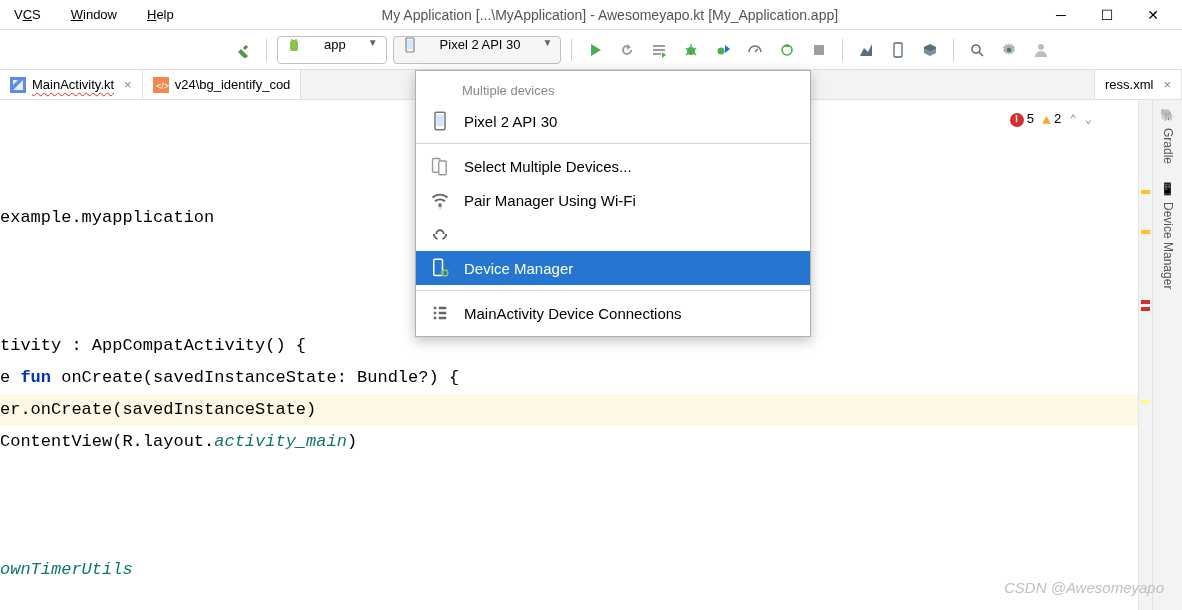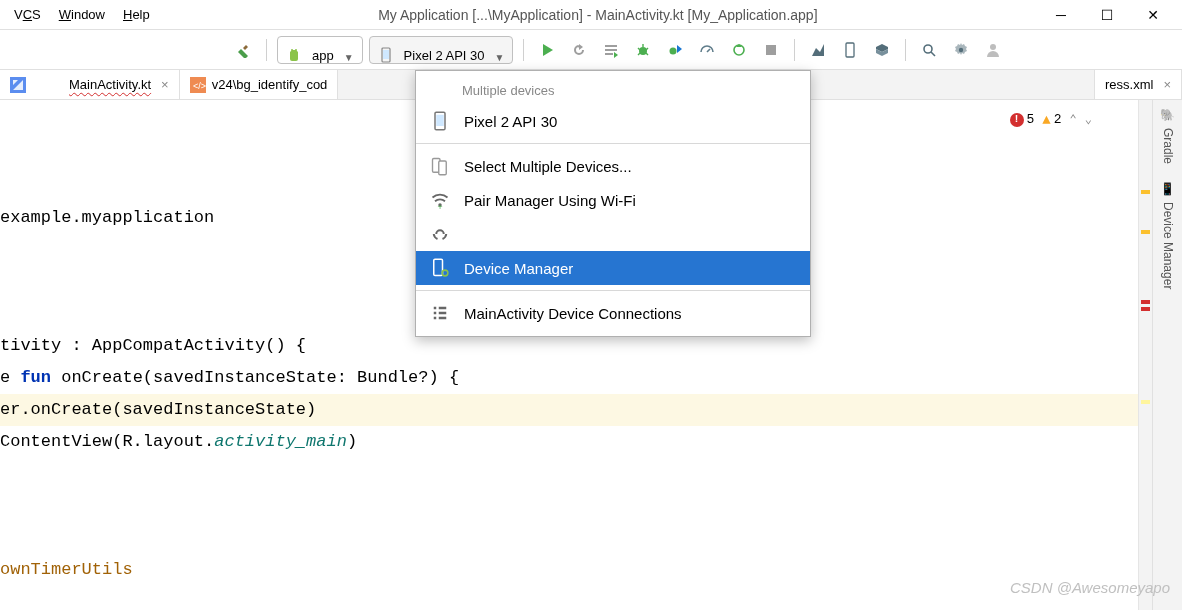--- a/index.html
+++ b/index.html
@@ -1,55 +1,55 @@
 <!DOCTYPE html>
 <html><head>
   <meta charset="utf-8">
   <style>
     * { box-sizing: border-box; margin: 0; padding: 0; }
     body { font-family: "Segoe UI", Arial, sans-serif; font-size: 13px; background: #fff; color: #000; width: 1182px; height: 610px; overflow: hidden; position: relative; }
 
     
     .titlebar { height: 30px; display: flex; align-items: center; padding: 0 6px; border-bottom: 1px solid #e0e0e0; }
-    .menu-items { display: flex; gap: 2px; justify-content: center; }
+    .menu-items { display: flex; gap: 14px; justify-content: center; }
     .menu-item { padding: 4px 8px; cursor: default; }
     .menu-item u { text-decoration: underline; }
     .title-text { flex: 1; text-align: center; color: #555; font-size: 14px; }
     .win-controls { display: flex; gap: 0; }
     .win-btn { width: 46px; height: 30px; display: flex; align-items: center; justify-content: center; font-size: 14px; cursor: default; }
 
     
     .toolbar { height: 40px; display: flex; align-items: center; padding: 0 8px 0 230px; gap: 6px; border-bottom: 1px solid #e0e0e0; }
     .tb-btn { width: 26px; height: 26px; display: flex; align-items: center; justify-content: center; border-radius: 3px; cursor: default; }
     .tb-sep { width: 1px; height: 22px; background: #d0d0d0; margin: 0 4px; }
-    .dropdown-btn { height: 28px; border: 1px solid #c0c0c0; border-radius: 4px; display: flex; align-items: flex-end; padding: 0 8px; gap: 10px; background: #fff; cursor: default; }
+    .dropdown-btn { height: 28px; border: 1px solid #c0c0c0; border-radius: 4px; display: flex; align-items: flex-start; padding: 0 8px; gap: 22px; background: #fff; cursor: default; }
     .dropdown-btn.active { background: #f5f5f5; }
     .dd-arrow { font-size: 10px; color: #666; }
 
     
     .ic { display: inline-flex; width: 16px; height: 16px; align-items: center; justify-content: center; }
     .green { color: #4caf50; fill:#4caf50; }
     .gray { color: #9e9e9e; fill:#9e9e9e; }
     .darkgray { color:#616161; fill:#616161;}
 
     
     .tabs { height: 30px; display: flex; align-items: stretch; border-bottom: 1px solid #e0e0e0; background:#f3f3f3;}
     .tab { display: flex; align-items: center; padding: 0 10px; gap: 6px; background: #fff; border-right:1px solid #e0e0e0; cursor:default;}
     .tab.active { background:#fff;}
     .tab .close-x { font-size: 13px; color:#888; margin-left:4px;}
     .tab-spacer{ flex:1; background:#f3f3f3;}
     .tab-fname { font-size:13px;}
-    .tab.active .tab-fname{ text-decoration: underline wavy #d32f2f 1px; text-underline-offset:3px;margin-left:37px;}
+    .tab.active .tab-fname{ text-decoration: underline wavy #d32f2f 1px; text-underline-offset:3px;}
 
     
     .main-area { position: relative; display: flex; height: calc(100% - 100px); }
     .editor { flex: 1; font-family: "Consolas","Courier New",monospace; font-size: 17px; line-height: 32px; padding: 6px 0 6px 0; white-space: pre; color:#000; position:relative; overflow:hidden;}
     .editor .kw-blue { color: #0033b3; font-weight: bold;}
     .editor .kw-red { color: #0f766e; font-style:italic;}
-    .editor .comment { color: #a16207; }
+    .editor .comment { color: #0f766e; font-style: italic; }
     .highlight-line { position:absolute; left:0; right:0; height:32px; background:#fdf8e3; z-index:-1;}
 
     
     .problems { position: absolute; top: 4px; right: 46px; display: flex; align-items: center; gap: 8px; font-size: 13px; z-index:5;}
     .err-badge { display:flex; align-items:center; gap:3px;}
     .err-circle { width:14px; height:14px; border-radius:50%; background:#d32f2f; color:#fff; font-size:10px; display:flex; align-items:center; justify-content:center; font-weight:bold;}
     .warn-tri { color:#f9a825; font-size:14px;}
     .chev { color:#888; font-size:12px;}
 
     
@@ -65,32 +65,32 @@
 
     
     .menu-popup { position:absolute; left:415px; top:70px; width:396px; background:#fff; border:1px solid #b0b0b0; box-shadow:0 4px 12px rgba(0,0,0,0.25); z-index:100; padding:6px 0;}
     .menu-header { padding:6px 20px 6px 46px; color:#888; font-size:13px;}
     .menu-row { height:34px; display:flex; align-items:center; padding:0 20px 0 14px; gap:14px; cursor:default; font-size:15px;}
     .menu-row:hover, .menu-row.sel { background:#2675d1; color:#fff;}
     .menu-row.sel .ic svg { fill:#fff; }
     .menu-sep { height:1px; background:#d8d8d8; margin:5px 0;}
     .menu-row .mic { width:20px; display:flex; justify-content:center;}
 
-    .watermark { position:absolute; right:12px; bottom:14px; color:#c0c0c0; font-size:15px; font-style:italic;}
+    .watermark { position:absolute; right:18px; bottom:14px; color:#c0c0c0; font-size:15px; font-style:italic;}
   </style>
 </head>
 <body>
 
 <div class="titlebar">
   <div class="menu-items">
     <div class="menu-item">V<u>C</u>S</div>
     <div class="menu-item"><u>W</u>indow</div>
     <div class="menu-item"><u>H</u>elp</div>
   </div>
-  <div class="title-text">My Application [...\MyApplication] - MainActivity.kt [My_Application.app]</div>
+  <div class="title-text">My Application [...\MyApplication] - Awesomeyapo.kt [My_Application.app]</div>
   <div class="win-controls">
     <div class="win-btn">─</div>
     <div class="win-btn">☐</div>
     <div class="win-btn">✕</div>
   </div>
 </div>
 
 <div class="toolbar">
   <div class="tb-btn">
       <span class="ic">

